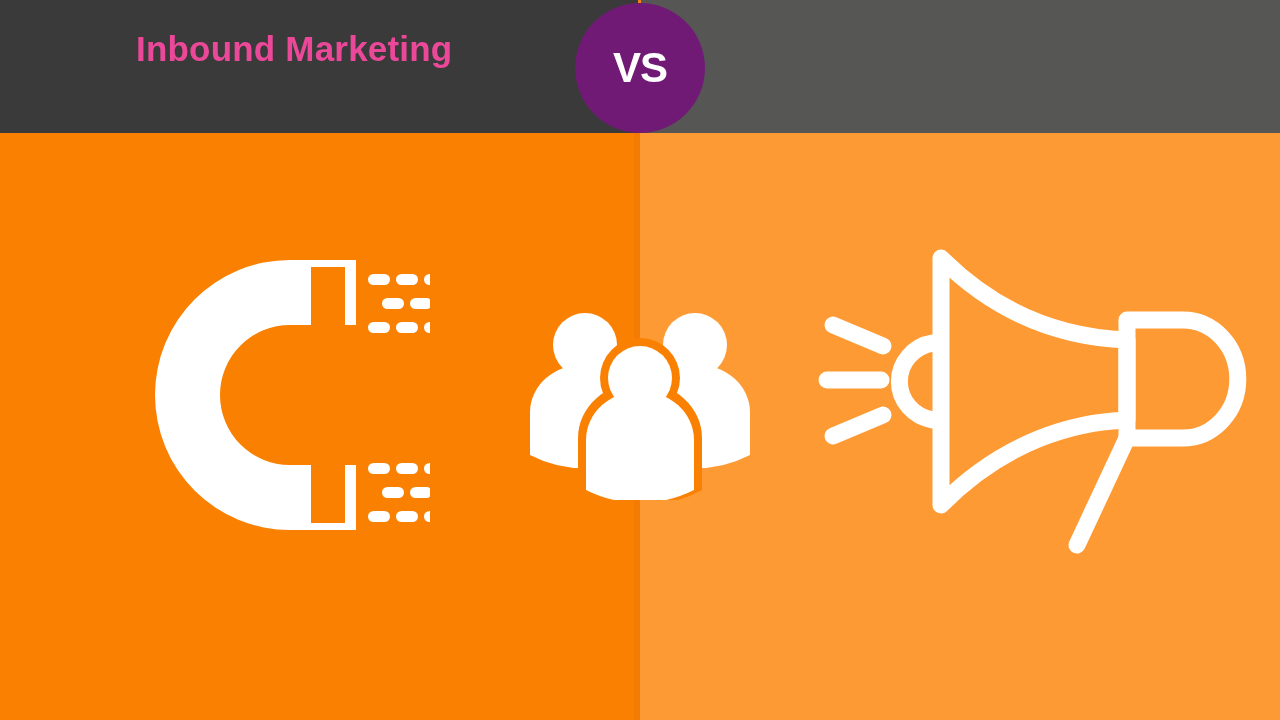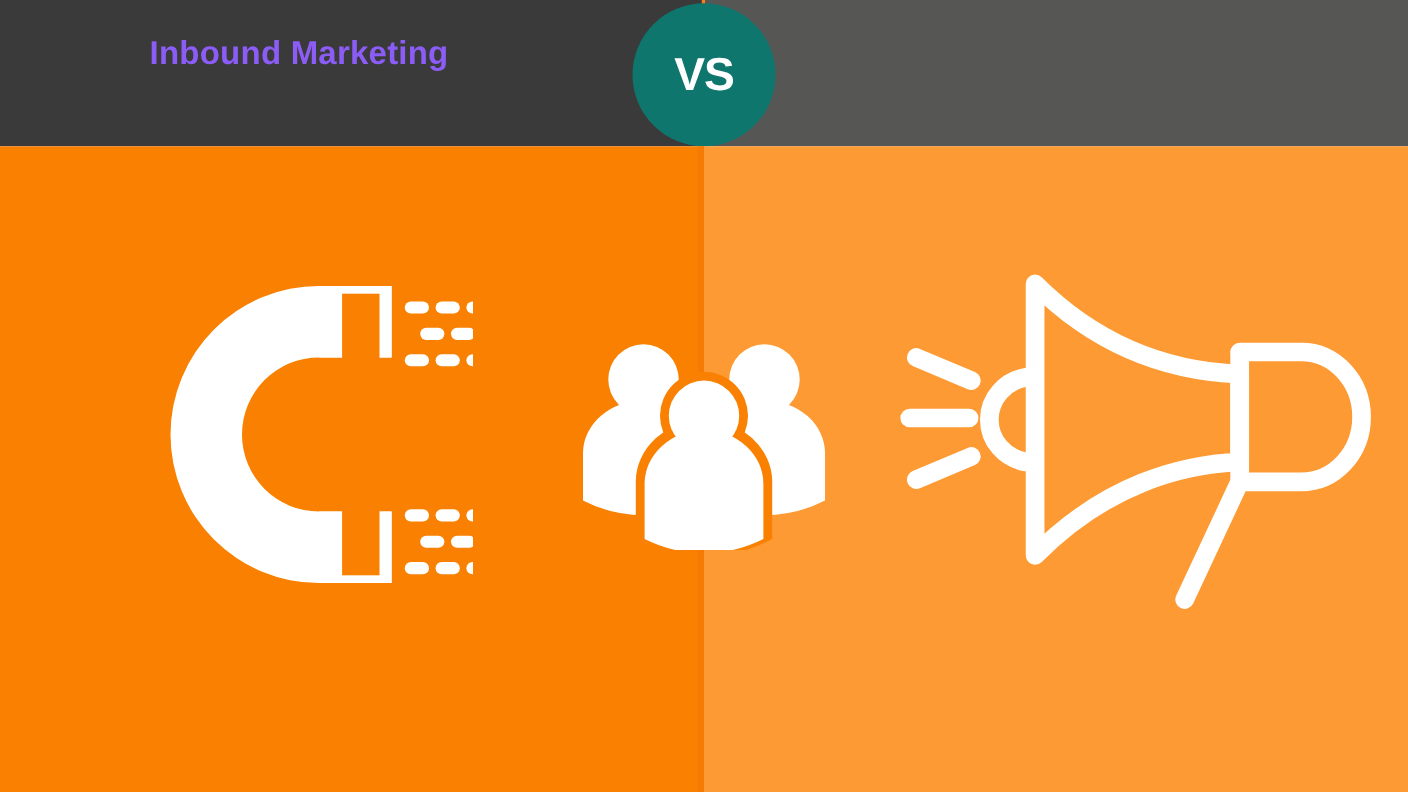--- a/index.html
+++ b/index.html
@@ -40,37 +40,37 @@
     height: 133px;
     background: #f4801a;
   }
 
   .header-title {
     position: absolute;
     top: 0;
     height: 97px;
     display: flex;
     align-items: center;
-    color: #8b5cf6;
-    font-size: 30px;
+    color: #ec4899;
+    font-size: 35px;
     font-weight: bold;
     letter-spacing: 0.2px;
     white-space: nowrap;
   }
   .header-title.left  { left: 136px; }
   .header-title.right { left: 757px; }
 
   .vs-badge {
     position: absolute;
     left: 575px;
     top: 3px;
     width: 130px;
     height: 130px;
     border-radius: 50%;
-    background: #0f766e;
+    background: #701a75;
     display: flex;
     align-items: center;
     justify-content: center;
     color: #ffffff;
     font-size: 42px;
     font-weight: bold;
     letter-spacing: -1px;
   }
 
   

